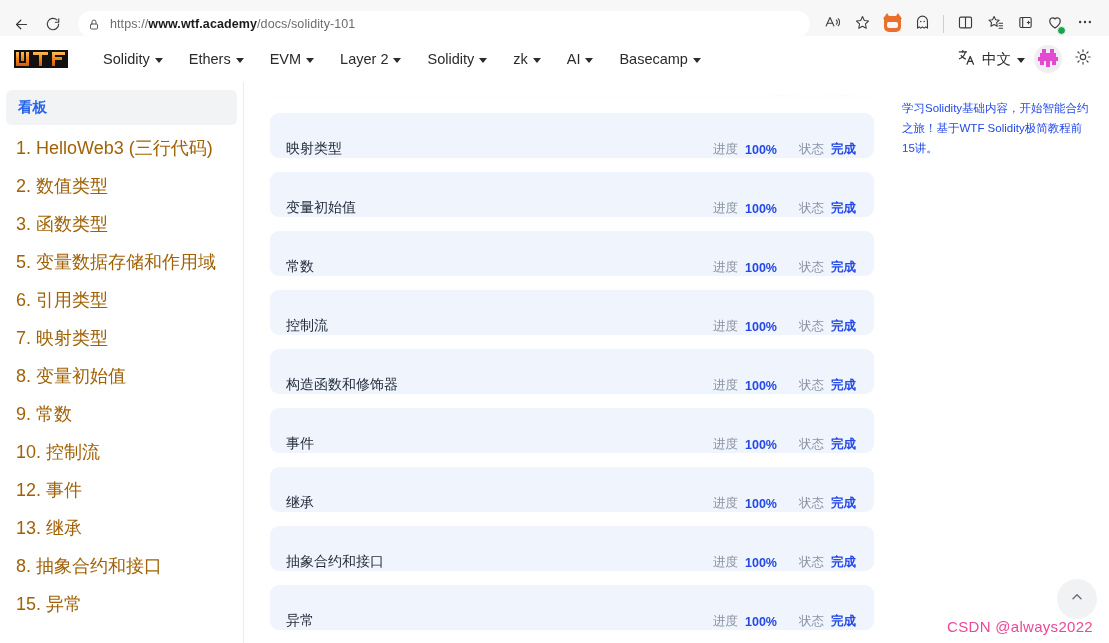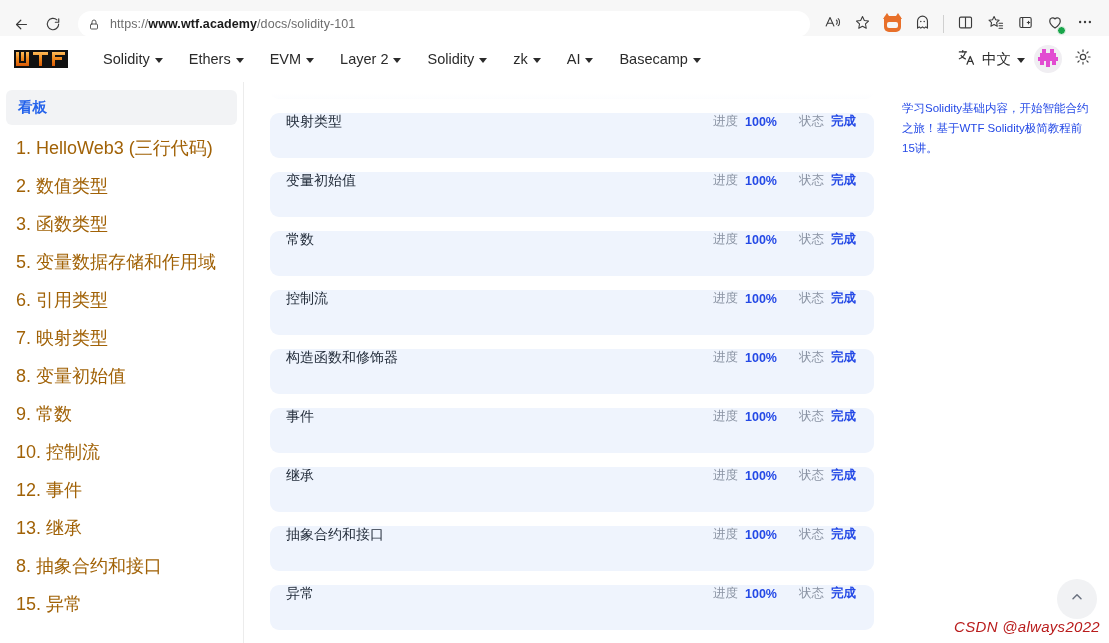--- a/index.html
+++ b/index.html
@@ -195,21 +195,21 @@
     background: linear-gradient(to bottom, #ffffff 45%, rgba(255,255,255,0.75) 75%, rgba(255,255,255,0) 100%);
     pointer-events: none;
     z-index: 4;
   }
   .card {
     width: 604px;
     height: 45px;
     background: #eff4fd;
     border-radius: 9px;
     display: flex;
-    align-items: flex-start;
+    align-items: flex-end;
     padding: 0 18px 0 16px;
   }
   .card-title {
     font-size: 14px;
     color: #1f2937;
   }
   .card-meta {
     margin-left: auto;
     display: flex;
     align-items: center;
@@ -228,28 +228,27 @@
   }
   .rail-text {
     font-size: 11.5px;
     line-height: 1.75;
     color: #2449e6;
   }
 
   
   .watermark {
     position: absolute;
-    right: 9px;
+    right: 16px;
     bottom: 8px;
     font-size: 15px;
-    color: #b91c1c;
+    color: #ec4899;
     letter-spacing: .3px;
     z-index: 9;
     font-family: "Liberation Sans", sans-serif;
-    font-style: italic;
   }
   .to-top {
     position: absolute;
     right: 12px;
     bottom: 24px;
     width: 40px; height: 40px;
     border-radius: 50%;
     background: #f1f2f4;
     display: flex; align-items: center; justify-content: center;
     color: #6b7280;

